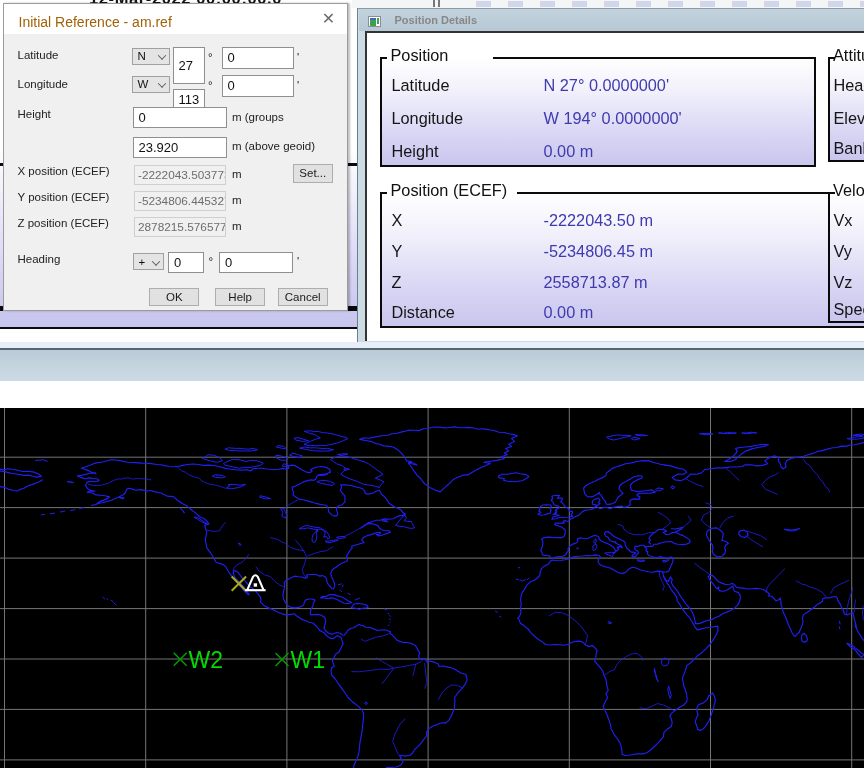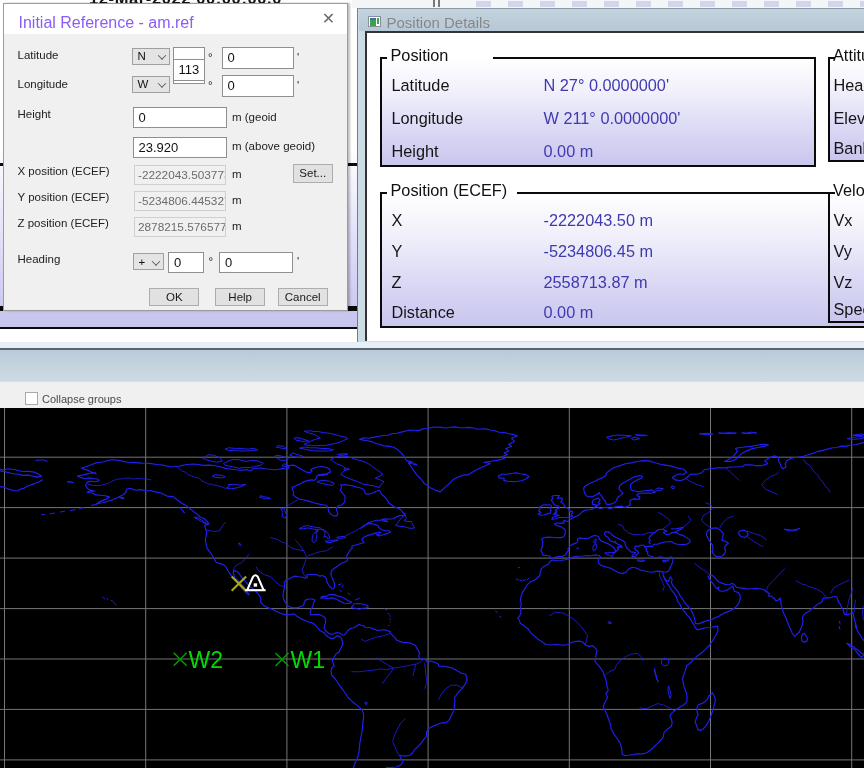--- a/index.html
+++ b/index.html
@@ -15,21 +15,21 @@
 #hiddenwin .seg2 { position:absolute; left:0; top:249.5px; width:100%; height:5px; background:#0a0a0a; }
 
 #behindtext { left:89px; top:-11.5px; width:280px; height:19.5px; overflow:hidden;
   font-size:16.5px; font-weight:700; color:#151515; letter-spacing:0.6px; }
 
 .tabmark { position:absolute; top:1px; height:6px; width:15px; background:#d2d6ea; }
 
 #dlg { left:2.5px; top:3px; width:345px; height:308px; background:#f0f0f0;
   border:1px solid #9b9b9b; box-shadow:2px 0 2px rgba(0,0,0,0.25); }
 #dlg .titlebar { position:absolute; left:0; top:0; width:100%; height:30px; background:#ffffff; }
-#dlg .title { position:absolute; left:15px; top:10px; font-size:16px; color:#8b5cf6;text-align:center; }
+#dlg .title { position:absolute; left:15px; top:10px; font-size:14px; color:#a16207;text-align:center; }
 #dlg .close { position:absolute; right:9px; top:6px; width:18px; height:18px; color:#6b6b6b; font-size:16px; line-height:18px; text-align:center; }
 #dlg label { position:absolute; left:11.5px; font-size:11.5px; color:#222222; }
 .inp { position:absolute; background:#ffffff; border:1px solid #8f8f8f; font-size:13px; color:#111;
   padding-left:5px; display:flex; align-items:center; white-space:nowrap; overflow:hidden; }
 .inp-dis { background:#f0f0f0; border:1px solid #cfcfcf; color:#6d6d6d; font-size:11.8px; padding-left:3.5px; }
 .combo { position:absolute; background:#e4e4e4; border:1px solid #a0a0a0; font-size:11.5px; color:#111;
   display:flex; align-items:center; padding-left:5px; }
 .combo .chev { position:absolute; right:4px; top:45%; width:6px; height:6px;
   border-right:1.4px solid #555; border-bottom:1.4px solid #555; transform:translateY(-40%) rotate(45deg); }
 .unit { position:absolute; font-size:11.5px; color:#222222; }
@@ -37,21 +37,21 @@
   display:flex; align-items:center; justify-content:center; }
 
 #pd { left:356.5px; top:8px; width:507.5px; height:334px; background:#cddbe5;
   border-top:1px solid #8a99a5; border-left:1px solid #6f7f8a; }
 #pd .tbar { position:absolute; left:1px; top:0; right:0; height:22px;
   background:linear-gradient(to bottom,#c3d3de,#b6c8d5); }
 #pd .ticon { position:absolute; left:10.5px; top:6.5px; width:13px; height:11px; background:#ffffff; border:1px solid #888f98; }
 #pd .ticon .b1 { position:absolute; left:1px; top:3px; width:6px; height:6.5px; background:#3da04d; }
 #pd .ticon .b2 { position:absolute; left:1px; top:1px; width:6px; height:2px; background:#3b6fb5; }
 #pd .ticon .b3 { position:absolute; right:1.5px; top:1.5px; width:2px; height:5.5px; background:#44a055; }
-#pd .ttext { position:absolute; left:29px; top:5px; font-size:15px; color:#878787; }
+#pd .ttext { position:absolute; left:37px; top:5px; font-size:11px; color:#878787;font-weight:bold; }
 #pd .client { position:absolute; left:7.5px; top:22px; right:0; bottom:1.5px;
   background:#ffffff; border-left:2px solid #333333; border-top:2.5px solid #333333; }
 .grp { position:absolute; }
 .grp .gbody { position:absolute; left:0; right:0; top:7px; bottom:0;
   background:linear-gradient(to bottom,#ffffff 0%,#f2f1fb 30%,#d9d7f4 70%,#c9c6ee 100%);
   border:2px solid #0a0a0a; border-top:none; }
 .grp .gtopL { position:absolute; left:0; top:7px; width:7px; height:2px; background:#0a0a0a; }
 .grp .gtopR { position:absolute; top:7px; height:2px; background:#0a0a0a; right:0; }
 .grp .glabel { position:absolute; left:11px; top:-4px; font-size:16.3px; color:#101010; background:transparent; }
 .grp .gtopnub { position:absolute; left:0; top:7px; width:2px; height:8px; background:#0a0a0a; }
@@ -102,21 +102,21 @@
       </div>
   <div class="ttext">Position Details</div>
   <div class="client"></div>
   <div class="grp" style="left:22px;top:40.5px;width:436px;height:117px">
 <div class="gbody"></div>
 <div class="gtopnub"></div>
 <div class="gtopL"></div>
 <div class="gtopR" style="left:113px"></div>
 <div class="glabel" style="left:11px">Position</div>
 <div class="prow" style="top:26.5px;left:12px">Latitude<span class="pv" style="left:152px">N 27° 0.0000000'</span></div>
-<div class="prow" style="top:59.5px;left:12px">Longitude<span class="pv" style="left:152px">W 211° 0.0000000'</span></div>
+<div class="prow" style="top:59.5px;left:12px">Longitude<span class="pv" style="left:152px">W 194° 0.0000000'</span></div>
 <div class="prow" style="top:92.5px;left:12px">Height<span class="pv" style="left:152px">0.00 m</span></div>
 </div>
   <div class="grp" style="left:22px;top:175.5px;width:510px;height:143px">
 <div class="gbody"></div>
 <div class="gtopnub"></div>
 <div class="gtopL"></div>
 <div class="gtopR" style="left:137px"></div>
 <div class="glabel" style="left:11px">Position (ECEF)</div>
 <div class="prow" style="top:26.5px;left:12px">X<span class="pv" style="left:152px">-2222043.50 m</span></div>
 <div class="prow" style="top:57.5px;left:12px">Y<span class="pv" style="left:152px">-5234806.45 m</span></div>
@@ -157,26 +157,26 @@
 <label style="top:157.5px">X position (ECEF)</label>
 <label style="top:183.5px">Y position (ECEF)</label>
 <label style="top:209.5px">Z position (ECEF)</label>
 <label style="top:245.5px">Heading</label>
 <div class="combo" style="left:125.5px;top:40.5px;width:38px;height:17px">N<span class="chev"></span></div>
 <div class="inp" style="left:166.5px;top:40px;width:32px;height:37px">27</div>
 <div class="unit" style="left:202px;top:44px">°</div>
 <div class="inp" style="left:215.5px;top:40px;width:72px;height:21.5px">0</div>
 <div class="unit" style="left:291px;top:44px">'</div>
 <div class="combo" style="left:125.5px;top:68.5px;width:38px;height:17px">W<span class="chev"></span></div>
-<div class="inp" style="left:166.5px;top:52px;width:32px;height:21.5px">113</div>
+<div class="inp" style="left:166.5px;top:82px;width:32px;height:21.5px">113</div>
 <div class="unit" style="left:202px;top:72px">°</div>
 <div class="inp" style="left:215.5px;top:68px;width:72px;height:21.5px">0</div>
 <div class="unit" style="left:291px;top:72px">'</div>
 <div class="inp" style="left:126.5px;top:100px;width:94px;height:21px">0</div>
-<div class="unit" style="left:226px;top:104px">m (geoid</div>
+<div class="unit" style="left:226px;top:104px">m (groups</div>
 <div class="inp" style="left:126.5px;top:129.5px;width:94px;height:21px">23.920</div>
 <div class="unit" style="left:226px;top:133px">m (above geoid)</div>
 <div class="inp inp-dis" style="left:127.5px;top:158px;width:92.5px;height:20px">-2222043.503773</div>
 <div class="unit" style="left:226px;top:161px">m</div>
 <div class="btn" style="left:287px;top:156.5px;width:39.5px;height:19.5px">Set...</div>
 <div class="inp inp-dis" style="left:127.5px;top:183.5px;width:92.5px;height:20px">-5234806.445327</div>
 <div class="unit" style="left:226px;top:186.5px">m</div>
 <div class="inp inp-dis" style="left:127.5px;top:209.5px;width:92.5px;height:20px">2878215.5765774</div>
 <div class="unit" style="left:226px;top:212.5px">m</div>
 <div class="combo" style="left:126.5px;top:246px;width:31px;height:17px">+<span class="chev"></span></div>
@@ -185,24 +185,20 @@
 <div class="inp" style="left:213px;top:245px;width:74px;height:20.5px">0</div>
 <div class="unit" style="left:291px;top:248px">'</div>
 <div class="btn" style="left:143.3px;top:281px;width:50px;height:18px">OK</div>
 <div class="btn" style="left:209.2px;top:281px;width:50px;height:18px">Help</div>
 <div class="btn" style="left:271.7px;top:281px;width:50px;height:18px">Cancel</div>
   </div>
 </div>
 <div id="strip1" class="abs"></div>
 <div id="dline" class="abs"></div>
 <div id="band" class="abs"></div>
-<div id="cgpanel" class="abs">
-      <span class="cb"></span>
-      <span class="cblabel">Collapse groups</span>
-    </div>
 <div id="mapwrap" class="abs">
       <svg width="864" height="360" viewBox="0 0 864 360" style="display:block">
 <rect x="0" y="0" width="864" height="360" fill="#000000"></rect>
 <line x1="4.5" y1="0" x2="4.5" y2="360" stroke="#757575" stroke-width="1"></line>
 <line x1="145.7" y1="0" x2="145.7" y2="360" stroke="#757575" stroke-width="1"></line>
 <line x1="286.9" y1="0" x2="286.9" y2="360" stroke="#757575" stroke-width="1"></line>
 <line x1="428.1" y1="0" x2="428.1" y2="360" stroke="#757575" stroke-width="1"></line>
 <line x1="569.3" y1="0" x2="569.3" y2="360" stroke="#757575" stroke-width="1"></line>
 <line x1="710.5" y1="0" x2="710.5" y2="360" stroke="#757575" stroke-width="1"></line>
 <line x1="851.7" y1="0" x2="851.7" y2="360" stroke="#757575" stroke-width="1"></line>

